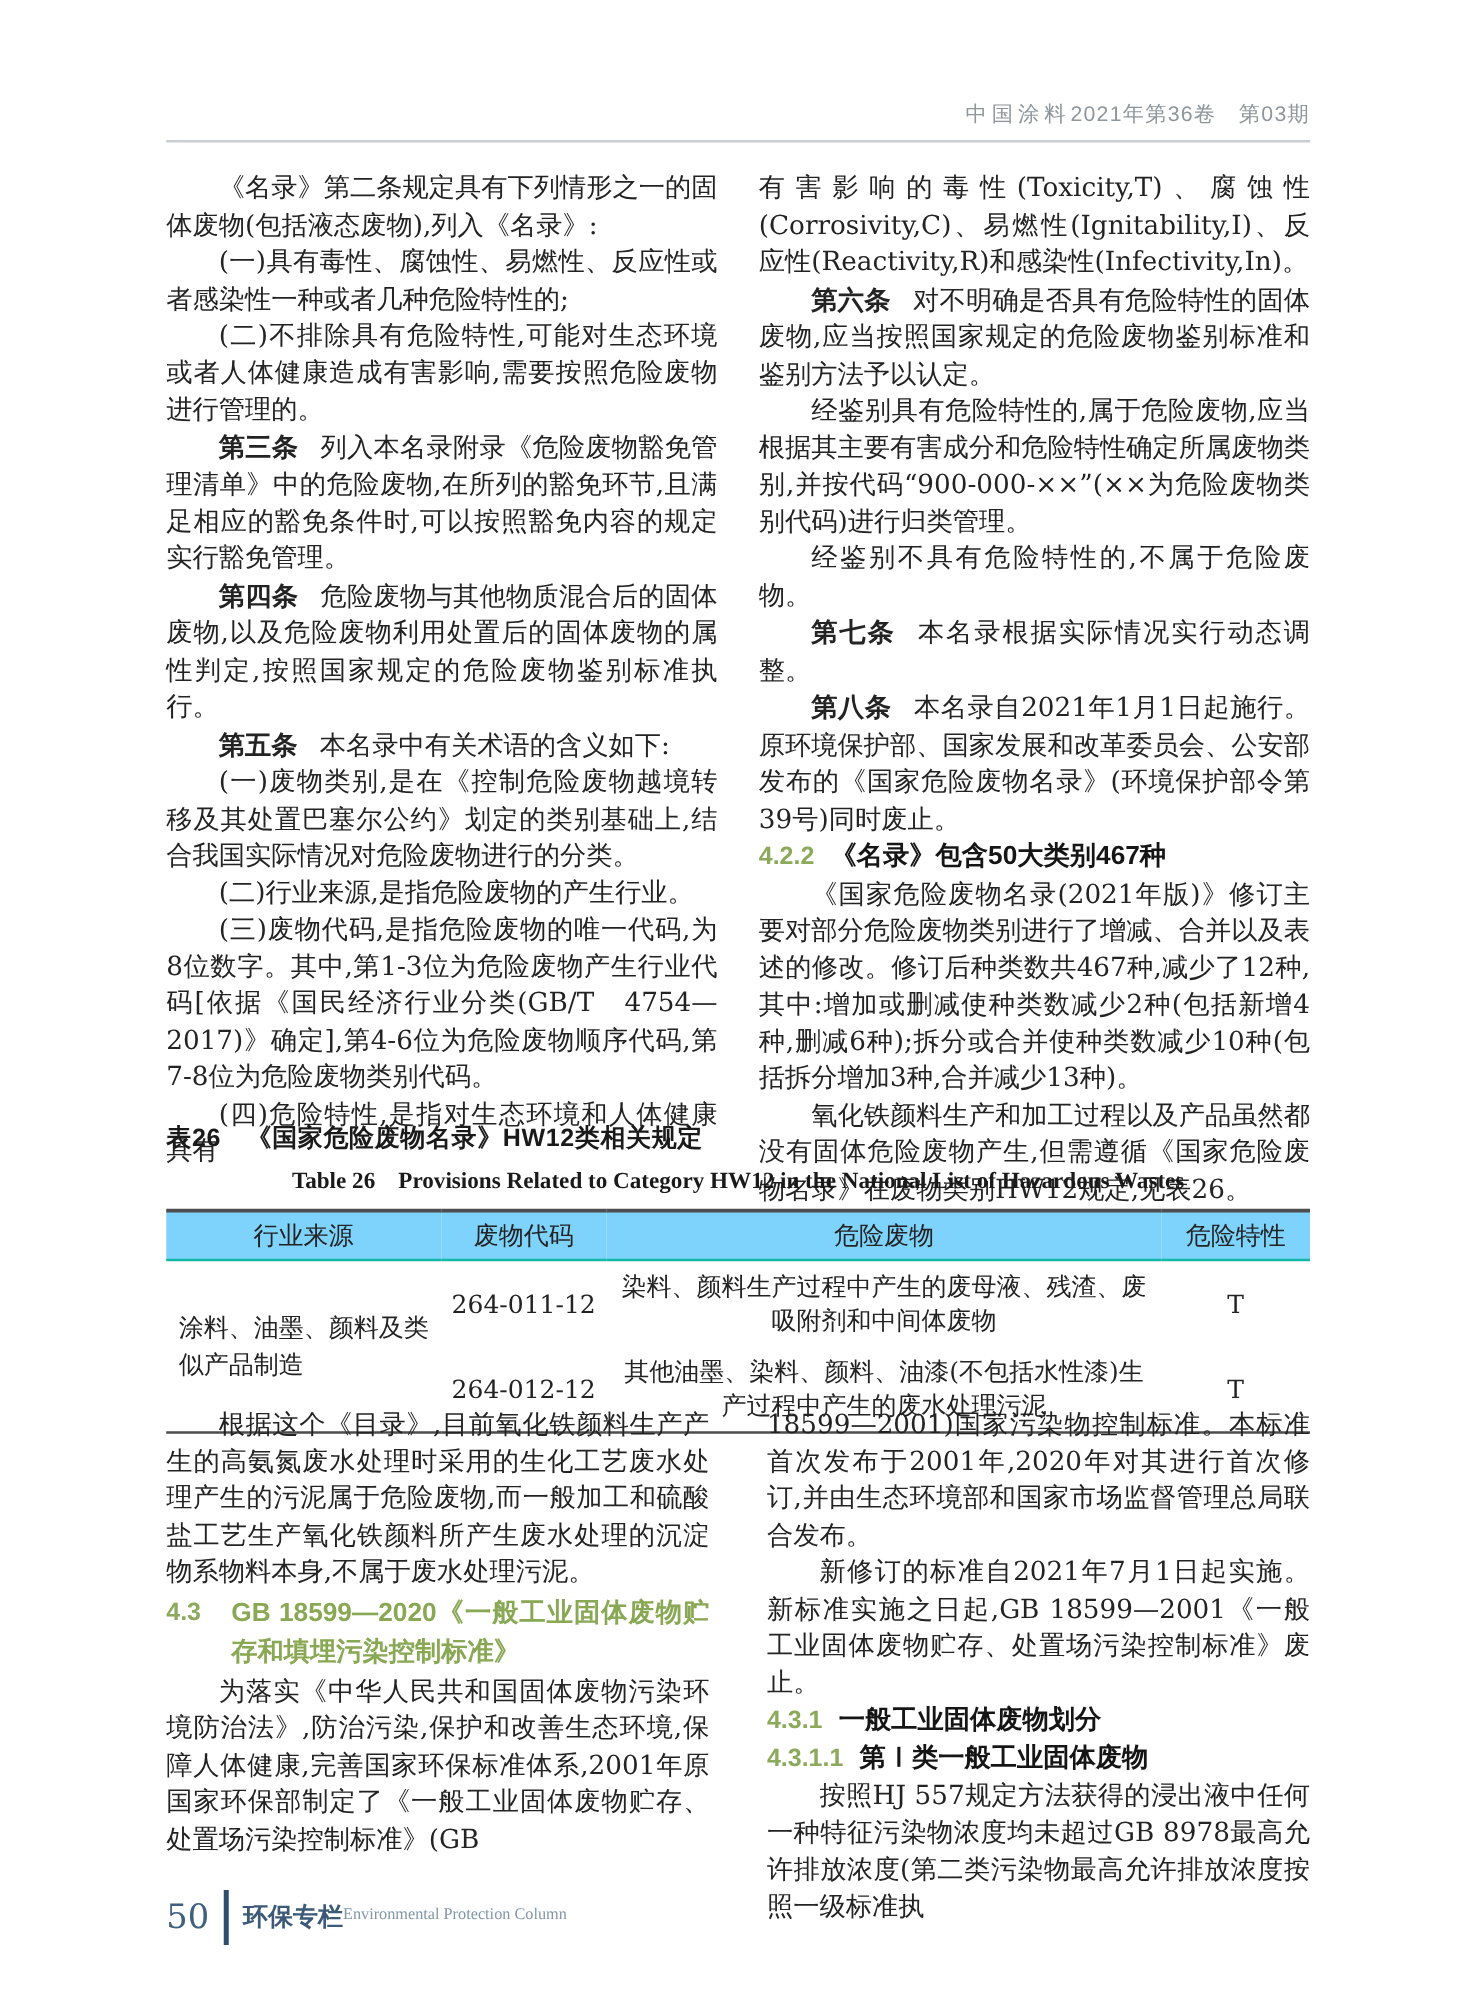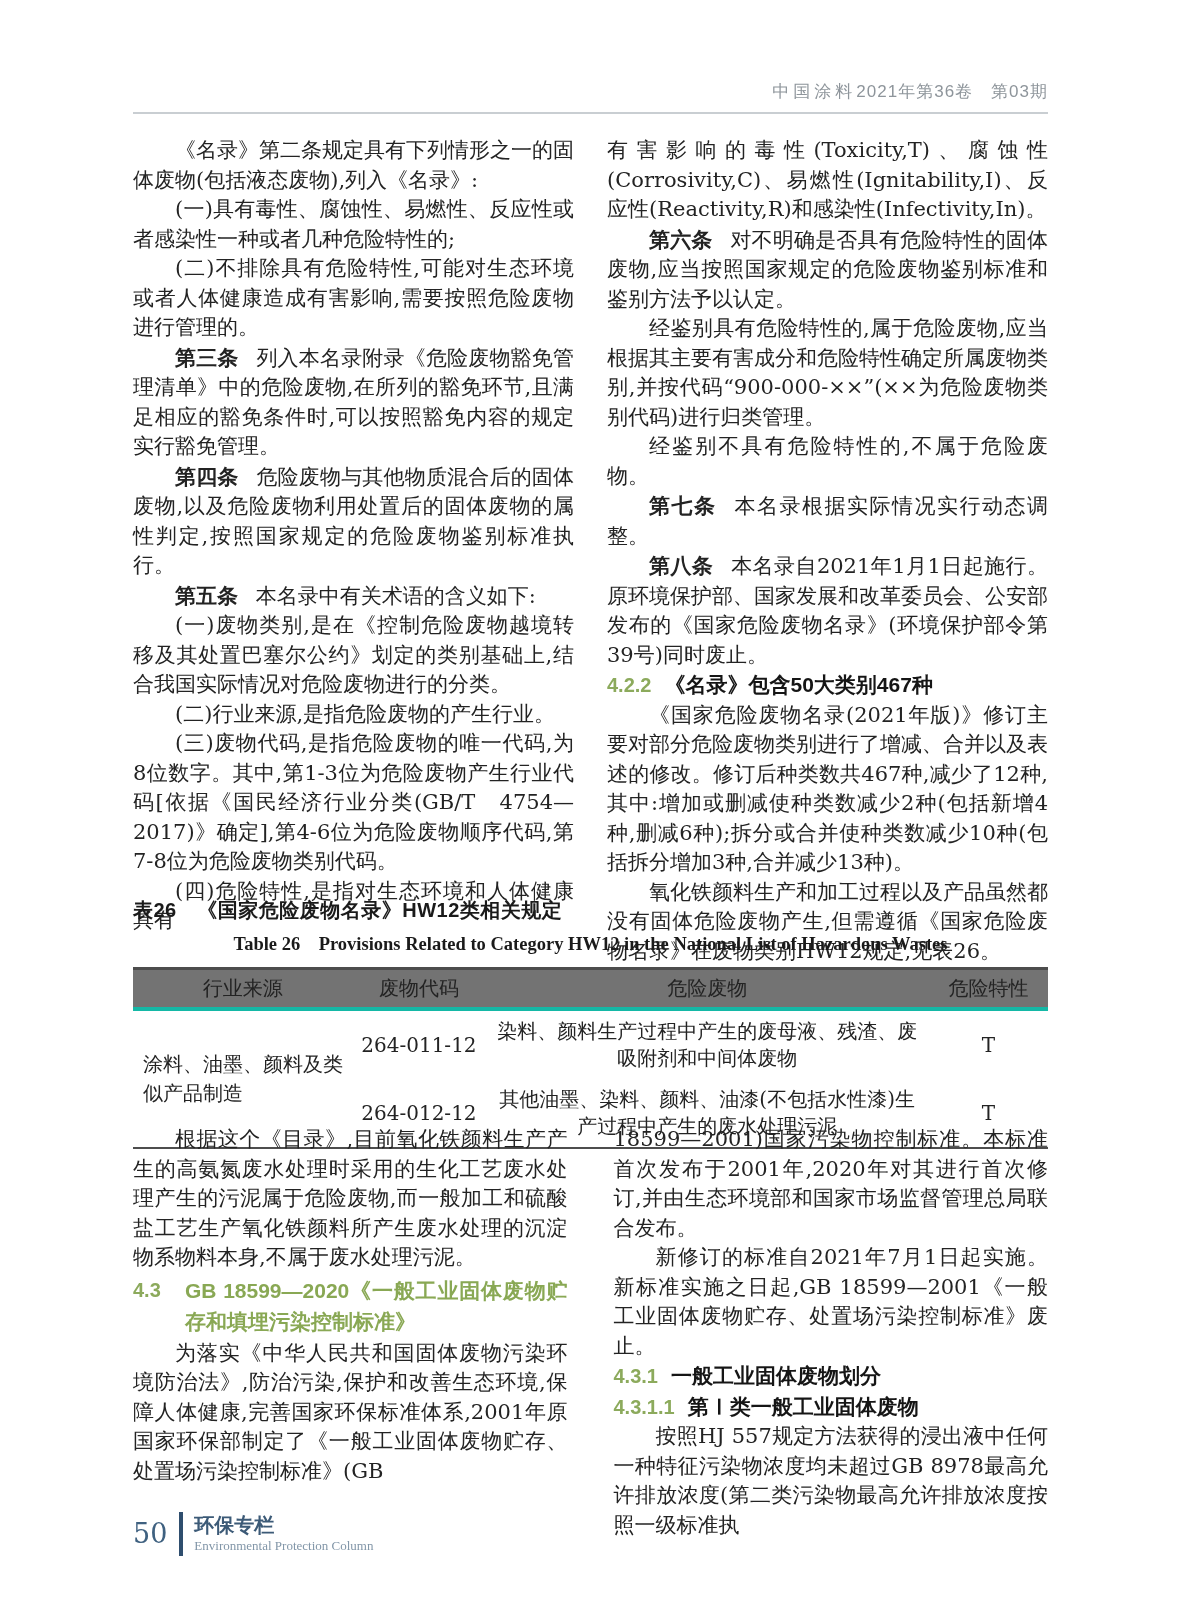--- a/index.html
+++ b/index.html
@@ -44,33 +44,33 @@
   }
   .tbl-title-en{
     text-align:center;font-family:"Liberation Serif",serif;font-weight:bold;
     font-size:18.5px;color:#1a1a1a;margin-top:7px;
   }
   table.t26{
     width:100%;border-collapse:collapse;margin-top:11px;
     border-top:3px solid #4d4d4d;border-bottom:2px solid #4d4d4d;
     font-size:20px;color:#232323;
   }
-  table.t26 thead tr{background:#737373;border-bottom:4px solid #14b8a6;text-align:center;}
+  table.t26 thead tr{background:#7dd3fc;border-bottom:2px solid #14b8a6;text-align:center;}
   table.t26 th{font-weight:normal;padding:5px 4px;font-family:"DejaVu Serif",serif;}
   table.t26 td{text-align:center;vertical-align:middle;padding:7px 6px;line-height:27px;}
   table.t26 td.src{text-align:left;padding-left:10px;line-height:29px;}
 
   
   .pg-footer{position:absolute;left:133px;top:1497px;display:flex;align-items:center;margin-top:15px;}
   .pg-footer .pageno{
     font-family:"DejaVu Serif",serif;font-size:27px;color:#3f6180;margin-right:12px;
     line-height:44px;
   }
   .pg-footer .bar{width:4px;height:44px;background:#2f4e6e;margin-right:11px;}
-  .pg-footer .col-names{display:flex;flex-direction:column;justify-content:flex-start;}
+  .pg-footer .col-names{display:flex;flex-direction:row;justify-content:flex-start;}
   .pg-footer .cn{font-family:"Liberation Sans",sans-serif;font-weight:bold;font-size:20px;color:#3c5a77;line-height:24px;}
   .pg-footer .en{font-family:"Liberation Serif",serif;font-size:13px;color:#8296a8;line-height:18px;}
 </style>
 </head>
 <body>
 
 <div class="page">
 
   <div class="pg-header">
     <span class="journal">中国涂料</span>

